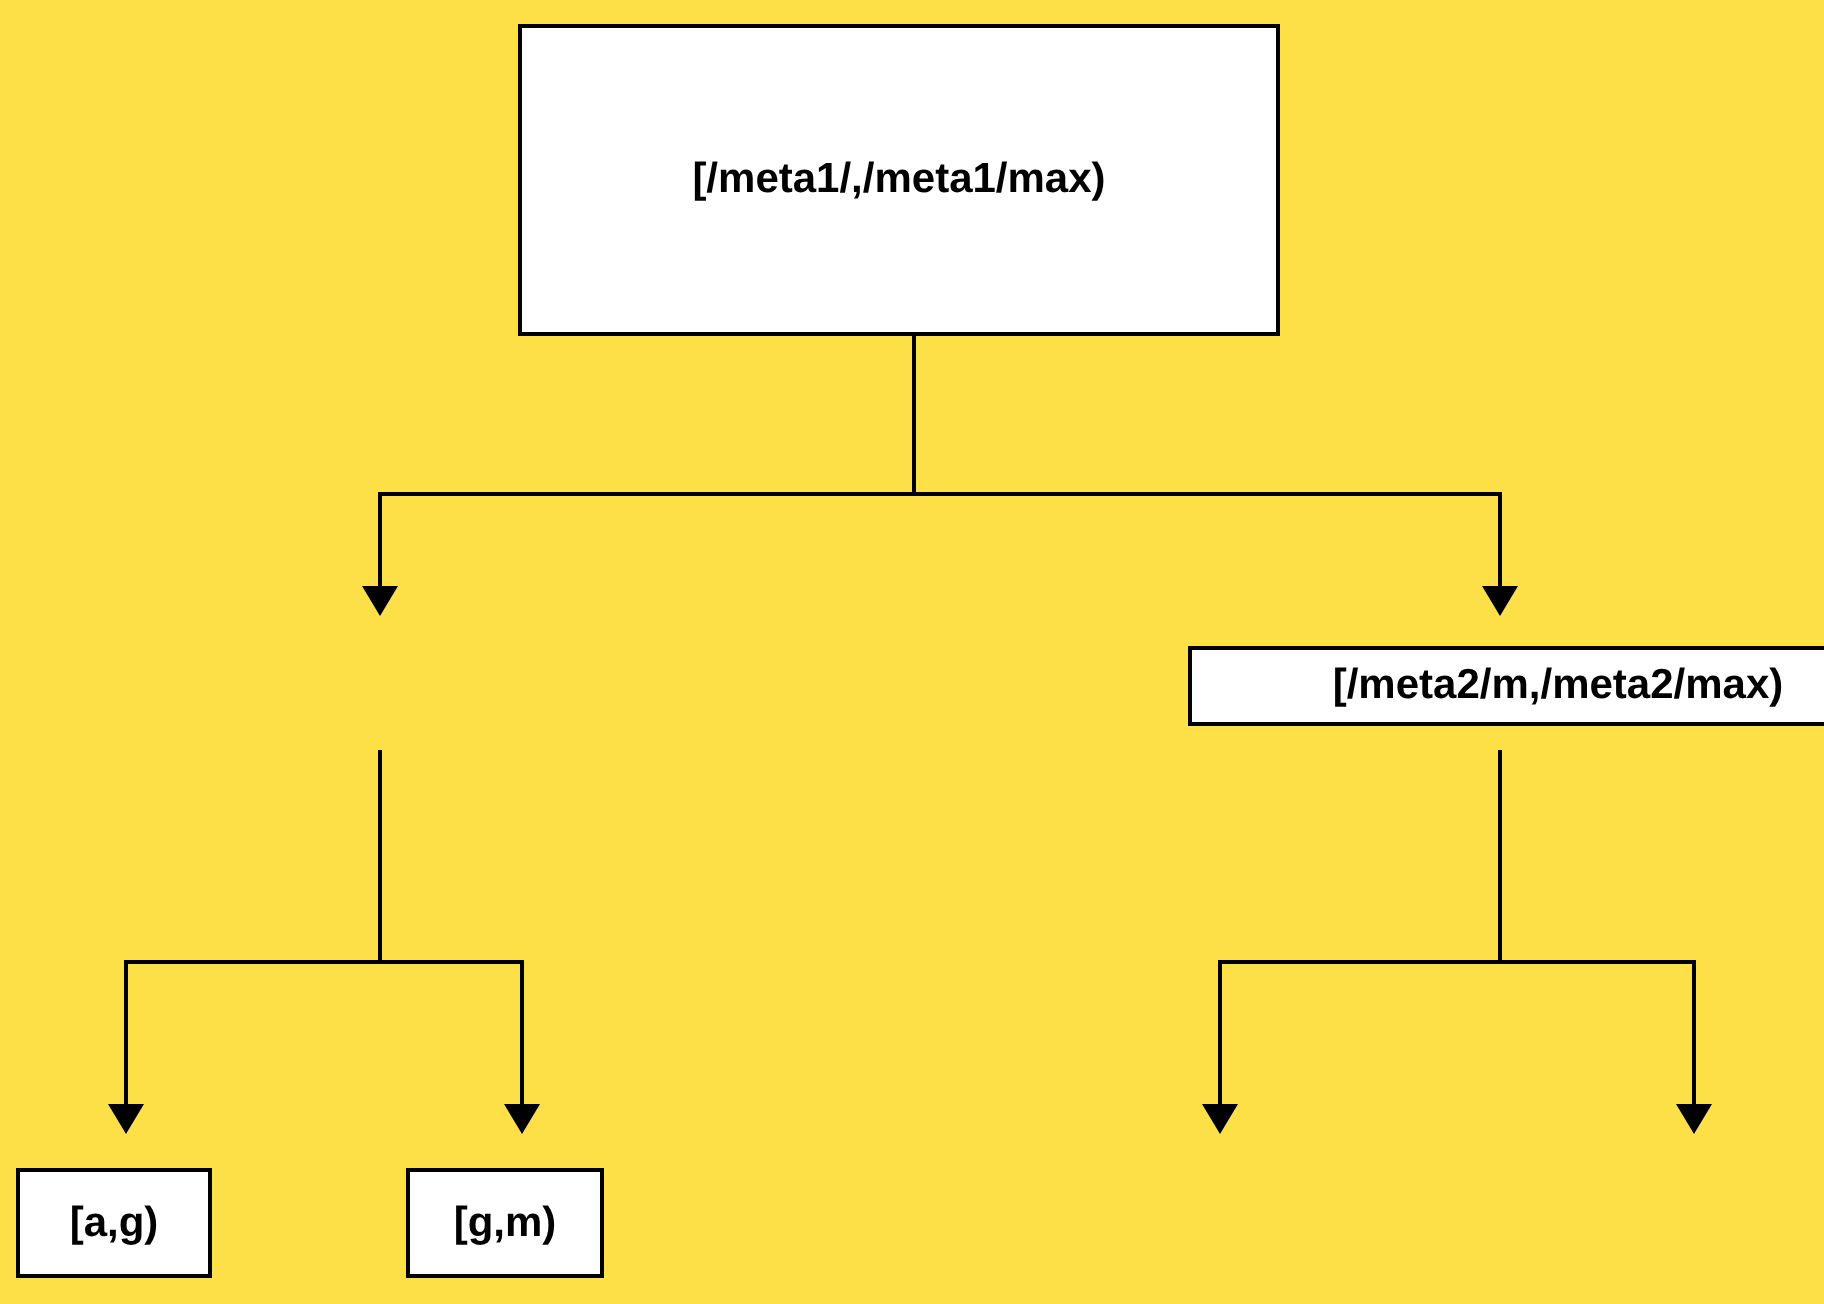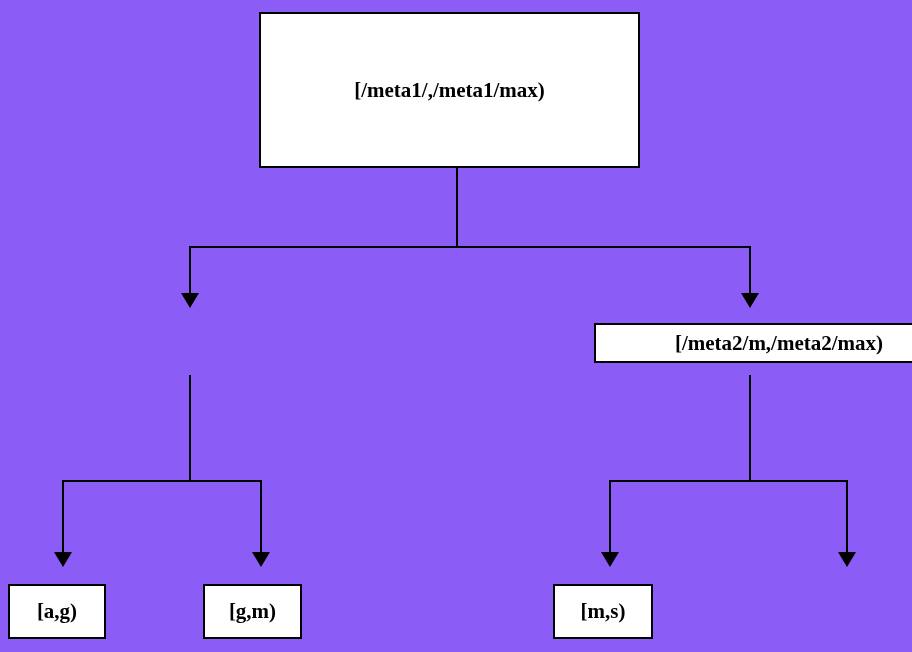--- a/index.html
+++ b/index.html
@@ -4,22 +4,22 @@
 <style>
   html, body {
     margin: 0;
     padding: 0;
     background: #ffffff;
   }
   .canvas {
     position: relative;
     width: 912px;
     height: 652px;
-    background: #8b5cf6;
-    font-family: Liberation Serif, serif;
+    background: #fde047;
+    font-family: Liberation Sans, sans-serif;
     overflow: hidden;
   }
   .edges {
     position: absolute;
     left: 0;
     top: 0;
     width: 912px;
     height: 652px;
   }
   .node {
@@ -107,18 +107,15 @@
   </div>
 
   <div class="node node-leaf-gm">
     <span>[g,m)</span>
   </div>
 
   <div class="node node-leaf-ag">
     <span>[a,g)</span>
   </div>
 
-  <div class="node node-leaf-ms">
-    <span>[m,s)</span>
-  </div>
 
 
 </div>
 
 </body></html>

